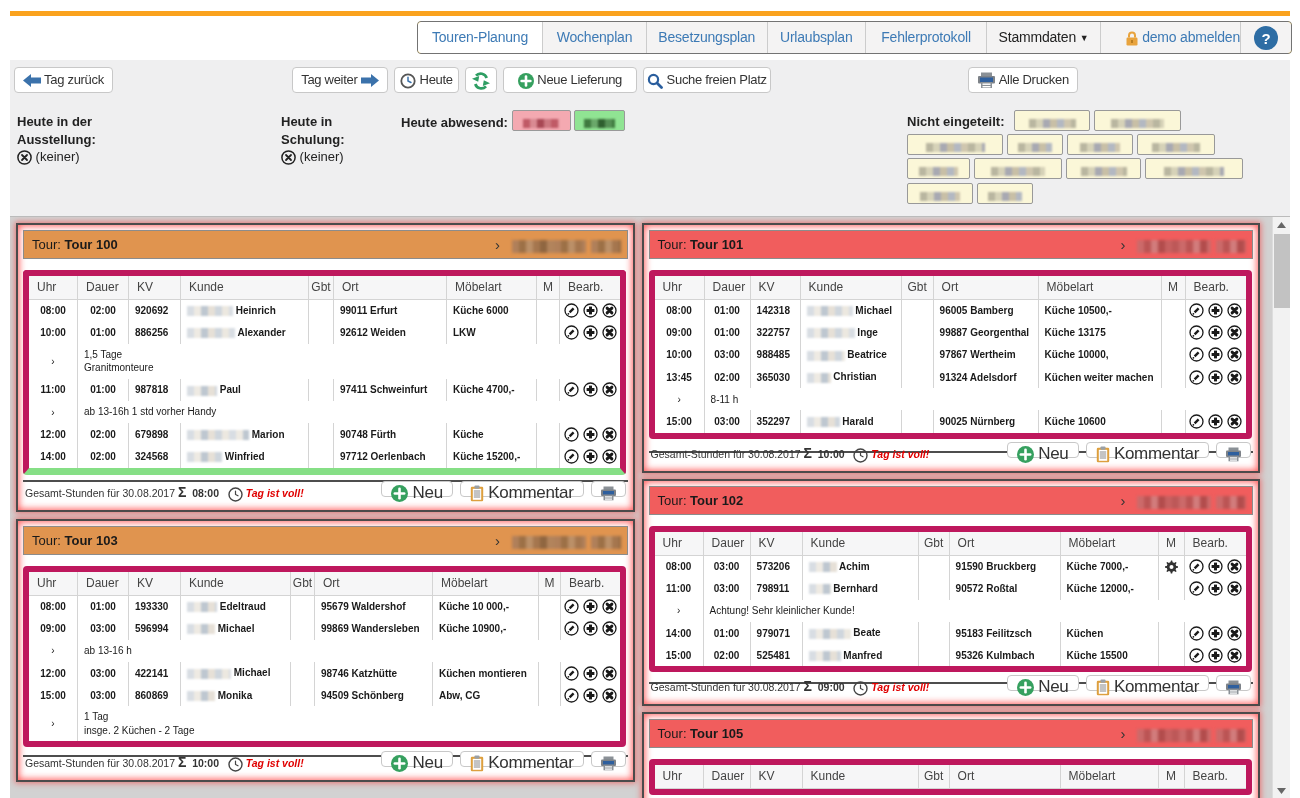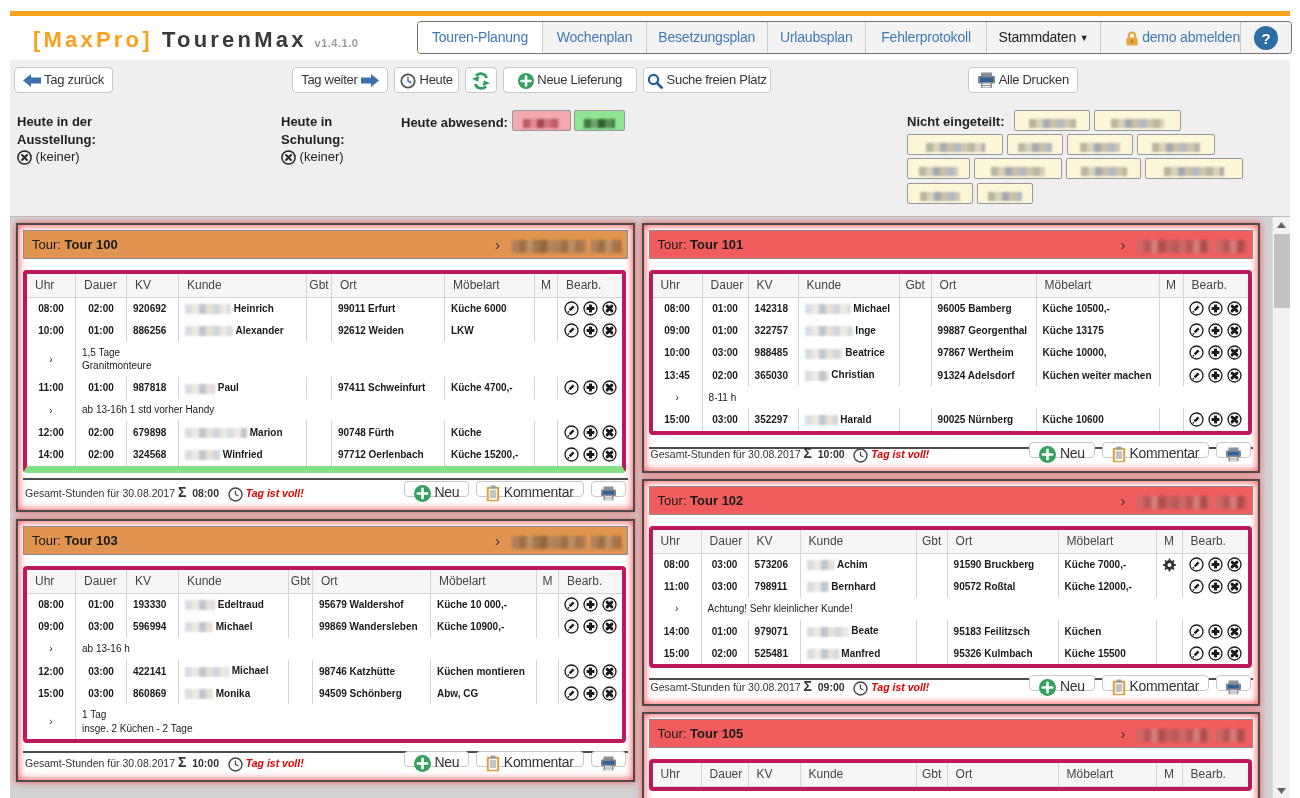--- a/index.html
+++ b/index.html
@@ -20,48 +20,47 @@
 .iblock { position:absolute; top:53px; font-size:13px; line-height:17.5px; }
 .iblock b { letter-spacing:0; }
 .tourarea { position:absolute; left:0; top:216px; width:1280px; height:582px; background:#d2d2d2; overflow:hidden; border-top:1px solid #bbb; }
 .panel { position:absolute; width:618.5px; background:#fff; border:2px solid #4b4b4b;
   box-shadow: inset 0 0 7px 1px rgba(255,20,20,.7), 0 0 6px 1px rgba(255,20,20,.5);
   padding:5px; overflow:hidden; }
 .phdr { height:28.5px; border:1px solid #8c8c8c; font-size:13px; color:#1a1a1a; line-height:27px; padding:0 8px; position:relative; }
 .phdr-r { position:absolute; right:6px; top:0; }
 .chev2 { font-size:15px; margin-right:8px; color:#333; }
 .grid { width:603px; margin-top:11px; border-collapse:separate; border-spacing:0; table-layout:fixed;
-  border:4px solid #be185d; border-radius:4px; }
+  border:6px solid #be185d; border-radius:4px; }
 .grid th { height:24px; background:#f6f6f7; font-weight:normal; font-size:12px; color:#444; text-align:left; padding:0 0 0 8px; border-right:1px solid #d4d4d4; border-bottom:1px solid #d4d4d4; overflow:hidden; }
 .grid th.s { padding:0; text-align:center; }
 .grid th:last-child { border-right:none; }
 .grid td { height:22.2px; font-size:10px; font-weight:bold; color:#1a1a1a; padding:0 0 0 6px; border-right:1px solid #d4d4d4; overflow:hidden; white-space:nowrap; }
 .grid td:last-child { border-right:none; }
 .grid td.c { text-align:center; padding:0; }
 .note td { font-weight:normal; }
 .notetxt { font-size:10px; line-height:13.5px; padding:4px 0 4px 6px !important; white-space:normal !important; }
 .chev { font-size:14px; color:#222; }
 .acts svg { margin-left:4px; }
 .acts svg:first-child { margin-left:0; }
 .divider { border-top:2px solid #4d4d4d; height:0; }
 .pfoot { position:absolute; left:7px; right:7px; bottom:6px; height:23px; line-height:23px; font-size:10.5px; color:#333; white-space:nowrap; }
 .ftxt { }
 .fsum { font-size:10.5px; }
 .voll { color:#e00000; font-weight:bold; font-size:10.5px; }
 .fbtns { position:absolute; right:0; top:0; }
-.fb { display:inline-block; height:16px; line-height:21px; font-size:14px; padding:0 9px; margin-left:7px; text-align:center; }
+.fb { display:inline-block; height:16px; line-height:21px; font-size:17px; padding:0 9px; margin-left:7px; text-align:center; }
 .pbtn { padding:0 8px; }
 .sbar { position:absolute; right:0; top:0; width:18px; height:582px; background:#f2f2f2; border-left:1px solid #ddd; }
 .sbar .thumb { position:absolute; left:1px; top:17px; width:16px; height:74px; background:#c2c2c2; }
 .sbar .ar { position:absolute; left:4px; }
 </style></head>
 <body>
 <div class="page">
   <div class="topbar"></div>
-  <div class="logo"><span class="mp">[MaxPro]</span> TourenMax<span class="ver">v1.4.1.0</span></div>
   <div class="tabs">
       <div class="tab active" style="width:125px;color:#3d7ab5;">Touren-Planung</div>
       <div class="tab " style="width:104px;color:#3d7ab5;">Wochenplan</div>
       <div class="tab " style="width:120.5px;color:#3d7ab5;">Besetzungsplan</div>
       <div class="tab " style="width:98.5px;color:#3d7ab5;">Urlaubsplan</div>
       <div class="tab " style="width:121px;color:#3d7ab5;">Fehlerprotokoll</div>
       <div class="tab " style="width:114px;color:#222;">Stammdaten <span style="font-size:9px;vertical-align:1px;">▼</span></div>
       <div class="tab " style="width:140px;color:#3d7ab5;text-align:right;"><svg width="14" height="15" viewBox="0 0 14 15" style="vertical-align:middle;">
           <rect x="1.5" y="6.5" width="11" height="8" rx="1.2" fill="#e8a33d"></rect>
           <path d="M4 6.5 L4 4.5 A3 3 0 0 1 10 4.5 L10 6.5" fill="none" stroke="#e8a33d" stroke-width="2"></path>

